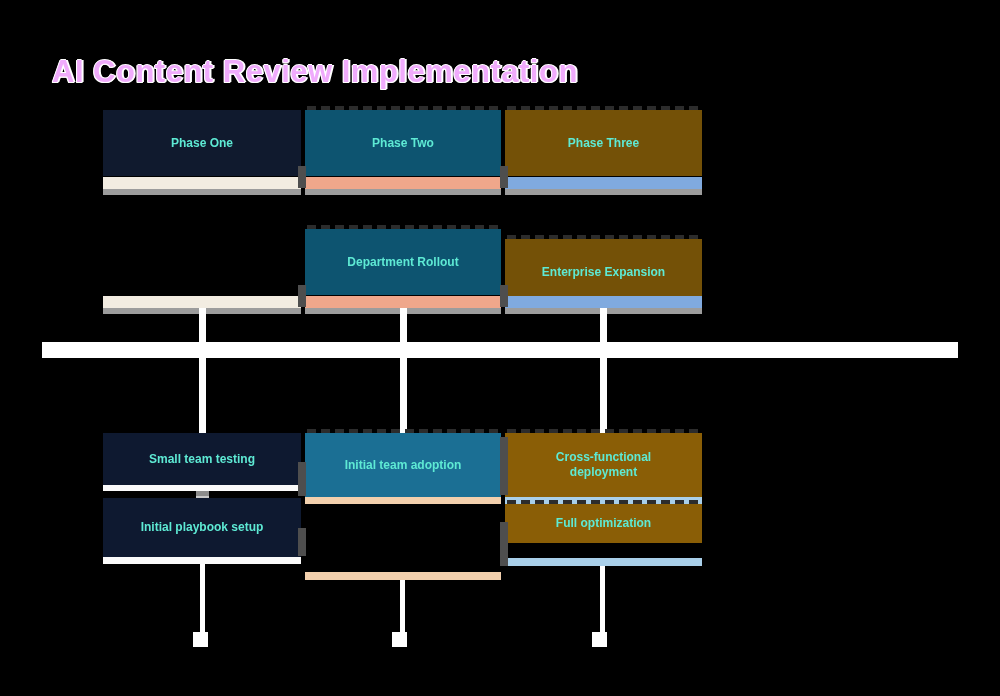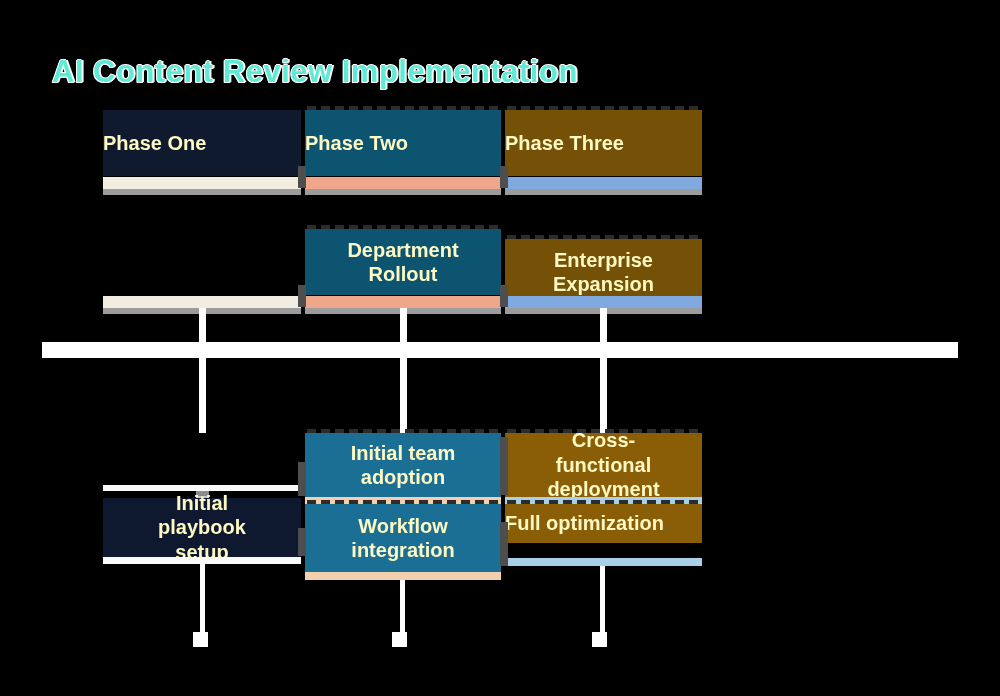--- a/index.html
+++ b/index.html
@@ -2,27 +2,27 @@
 <html><head>
 <meta charset="utf-8">
 <style>
   html,body{margin:0;padding:0;background:#000;}
   .canvas{
     position:relative;width:1000px;height:696px;background:#000000;overflow:hidden;
     font-family:"Liberation Sans","DejaVu Sans",sans-serif;
   }
   .title{
     position:absolute;left:52px;top:54px;
-    font-size:31px;font-weight:700;color:#5eead4;letter-spacing:.5px;
+    font-size:31px;font-weight:700;color:#f0abfc;letter-spacing:.5px;
     text-shadow:1px 0 #fff,-1px 0 #fff,0 1px #fff,0 -1px #fff,1px 1px #fff,-1px 1px #fff,2px 0 #fff;
     white-space:nowrap;
   }
   .box{
-    position:absolute;display:flex;align-items:center;justify-content:flex-start;
-    text-align:center;color:#fef9c3;font-size:20px;font-weight:600;line-height:1.22;
+    position:absolute;display:flex;align-items:center;justify-content:center;
+    text-align:center;color:#5eead4;font-size:12px;font-weight:600;line-height:1.22;
     box-sizing:border-box;
   }
   .dashes::before{
     content:"";position:absolute;left:2px;right:2px;top:-4px;height:4px;
     background:repeating-linear-gradient(90deg,#2c2c2c 0 9px,transparent 9px 14px);
   }
   .strip{position:absolute;}
   .shadowed{box-shadow:0 6px 0 #9c9c9c;}
   .vline{position:absolute;background:#ffffff;}
   .hbar{position:absolute;background:#ffffff;}
@@ -58,41 +58,41 @@
   </div>
   <div class="strip shadowed" style="left: 103px; top: 296px; width: 198px; height: 12px; background-color: rgb(242, 236, 225);"></div>
   <div class="strip shadowed" style="left: 305px; top: 296px; width: 196px; height: 12px; background-color: rgb(239, 167, 139);"></div>
   <div class="strip shadowed" style="left: 505px; top: 296px; width: 197px; height: 12px; background-color: rgb(128, 170, 223);"></div>
 
   <div class="vline" style="left:199px;top:308px;width:7px;height:125px;"></div>
   <div class="vline" style="left:400px;top:308px;width:7px;height:125px;"></div>
   <div class="vline" style="left:600px;top:308px;width:7px;height:125px;"></div>
   <div class="hbar" style="left:42px;top:342px;width:916px;height:16px;"></div>
 
+  <div class="box" style="left: 103px; top: 433px; width: 198px; height: 52px; background-color: rgb(14, 25, 48);">
+    <span>Small team testing</span>
+  </div>
   <div class="strip" style="left: 103px; top: 485px; width: 198px; height: 6px; background-color: rgb(250, 250, 250);"></div>
   <div class="notch" style="left:196px;top:491px;width:13px;height:5px;"></div>
 
   <div class="box dashes" style="left: 305px; top: 433px; width: 196px; height: 64px; padding: 0px 36px; background-color: rgb(27, 111, 148);">
     <span>Initial team adoption</span>
   </div>
   <div class="strip" style="left: 305px; top: 497px; width: 196px; height: 7px; background-color: rgb(242, 208, 173);"></div>
 
   <div class="box dashes" style="left: 505px; top: 433px; width: 197px; height: 64px; padding: 4px 32px; background-color: rgb(138, 94, 6);">
     <span>Cross-functional deployment</span>
   </div>
   <div class="strip" style="left: 505px; top: 497px; width: 197px; height: 7px; background-color: rgb(169, 207, 233);"></div>
 
   <div class="box" style="left: 103px; top: 498px; width: 198px; height: 59px; padding: 0px 28px; background-color: rgb(14, 25, 48);">
     <span>Initial playbook setup</span>
   </div>
   <div class="strip" style="left: 103px; top: 557px; width: 198px; height: 7px; background-color: rgb(250, 250, 250);"></div>
 
-  <div class="box dashes" style="left: 305px; top: 504px; width: 196px; height: 68px; padding: 0px 36px; background-color: rgb(27, 111, 148);">
-    <span>Workflow integration</span>
-  </div>
   <div class="strip" style="left: 305px; top: 572px; width: 196px; height: 8px; background-color: rgb(242, 208, 173);"></div>
 
   <div class="box dashes" style="left: 505px; top: 504px; width: 197px; height: 39px; background-color: rgb(138, 94, 6);">
     <span>Full optimization</span>
   </div>
   <div class="strip" style="left: 505px; top: 558px; width: 197px; height: 8px; background-color: rgb(169, 207, 233);"></div>
 
   <div class="vline" style="left:200px;top:564px;width:5px;height:83px;"></div>
   <div class="vline" style="left:400px;top:580px;width:5px;height:67px;"></div>
   <div class="vline" style="left:600px;top:566px;width:5px;height:81px;"></div>

